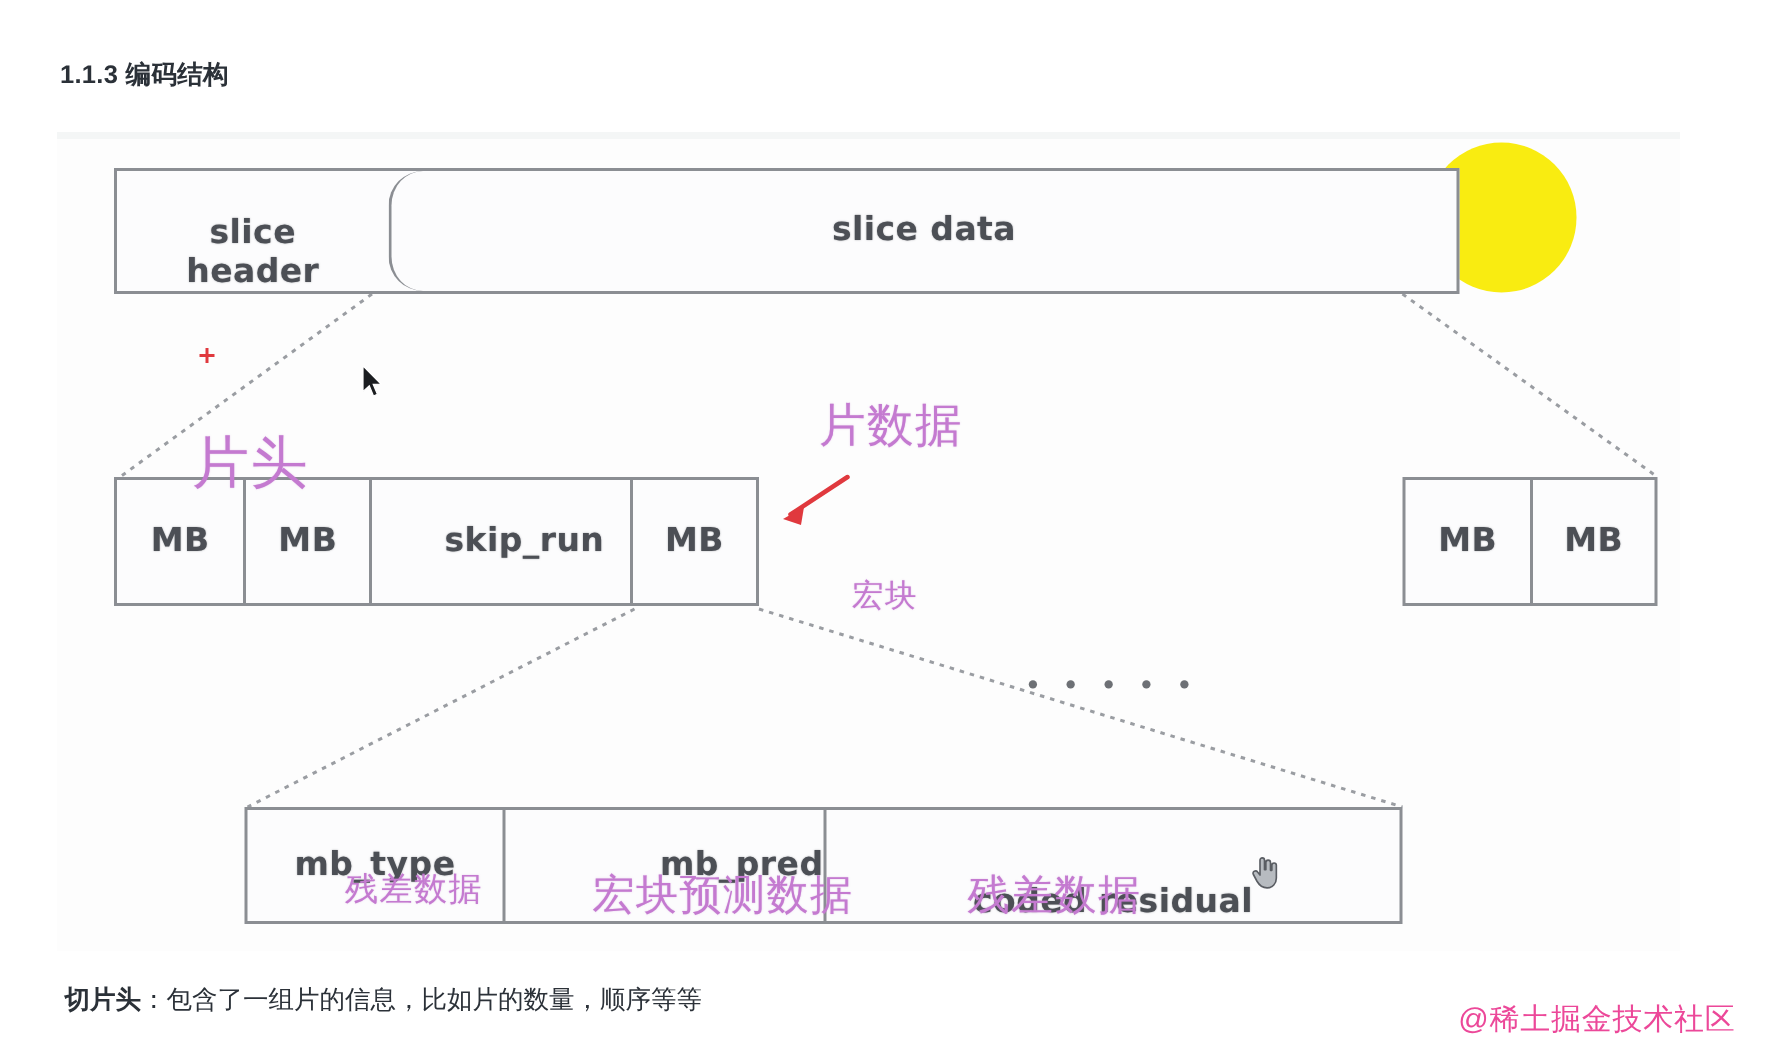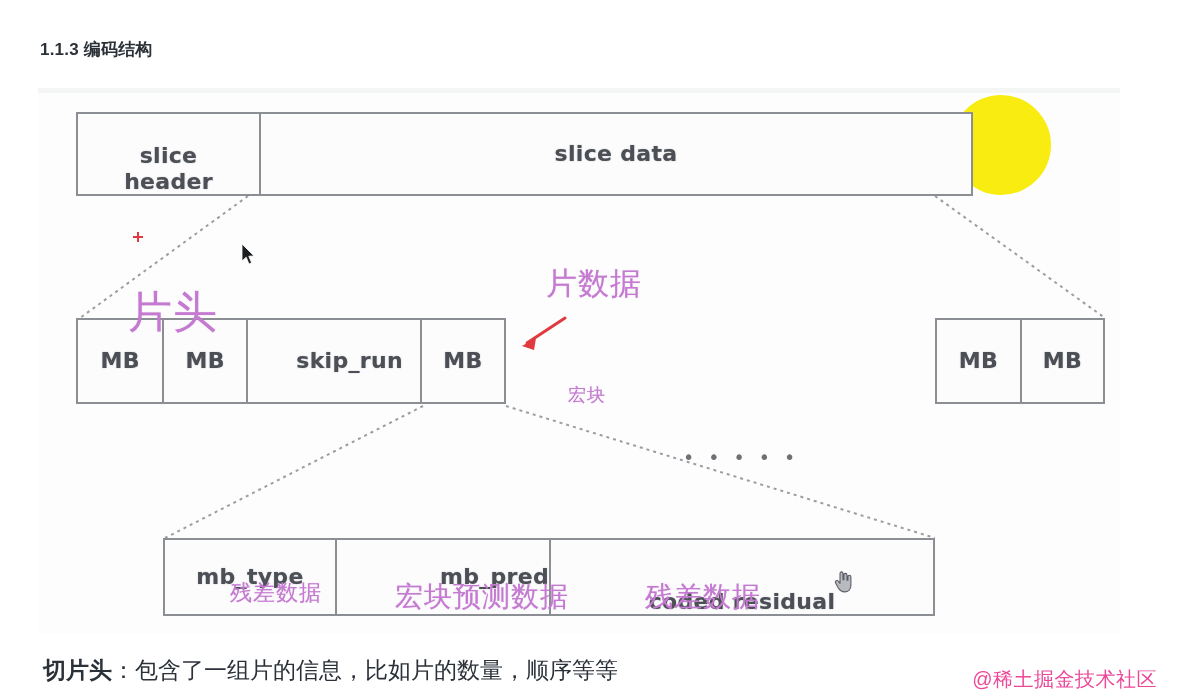--- a/index.html
+++ b/index.html
@@ -68,21 +68,21 @@
     font-family: "DejaVu Sans", "Liberation Sans", sans-serif;
     font-weight: 600;
     text-shadow: 0 0 1.2px rgba(90,92,98,.55);
   }
   .cell + .cell { border-left: 2px solid #8b8e93; }
 
   
   #row-slice { left: 38px; top: 24px; width: 897px; height: 84px; }
   #cell-slice-header { width: 181px; align-items: flex-end; }
   #cell-slice-header .lbl { white-space: pre-line; }
-  #cell-slice-data { flex: 1; }
+  #cell-slice-data { flex: 1; border-radius: 23px; }
 
   
   #row-mb-left { left: 38px; top: 230px; width: 430px; height: 86px; }
   #mb-l-1 { width: 85px; }
   #mb-l-2 { width: 85px; }
   #mb-l-3 { width: 175px; padding-left: 31px; }
   #mb-l-4 { width: 85px; }
 
   
   #row-mb-right { left: 897px; top: 230px; width: 170px; height: 86px; }
@@ -98,23 +98,23 @@
   
   .ann {
     position: absolute;
     color: #c47ad0;
     font-family: "DejaVu Sans", "Liberation Sans", sans-serif;
     white-space: nowrap;
     letter-spacing: 1px;
     font-weight: 500;
     text-shadow: 0 0 1px rgba(196,122,208,.5);
   }
-  #ann-pian-tou  { left: 90px;  top: 195px; font-size: 44px; }
+  #ann-pian-tou  { left: 90px;  top: 195px; font-size: 38px; }
   #ann-pian-data { left: 508px; top: 175px; font-size: 31px; }
-  #ann-hongkuai  { left: 530px; top: 295px; font-size: 18px; }
+  #ann-hongkuai  { left: 530px; top: 295px; font-size: 21px; }
   #ann-mb-type   { left: 192px; top: 490px; font-size: 22px; }
   #ann-mb-pred   { left: 357px; top: 490px; font-size: 28px; }
   #ann-residual  { left: 607px; top: 490px; font-size: 28px; }
 
   
   #dots {
     position: absolute;
     left: 645px;
     top: 358px;
     font-size: 19px;
@@ -139,21 +139,21 @@
 
   
   .cursor-arrow { position: absolute; left: 204px; top: 156px; width: 14px; height: 22px; }
   .cursor-hand  { position: absolute; left: 793px; top: 482px; width: 24px; height: 24px; }
 
   
   .caption {
     position: absolute;
     left: 43px;
     top: 655px;
-    font-size: 23px;
+    font-size: 17px;
     color: #2b3138;
     white-space: nowrap;
     font-family: "DejaVu Sans", "Liberation Sans", sans-serif;
   }
   .caption b { font-weight: bold; }
 
   
   .watermark {
     position: absolute;
     right: 22px;

